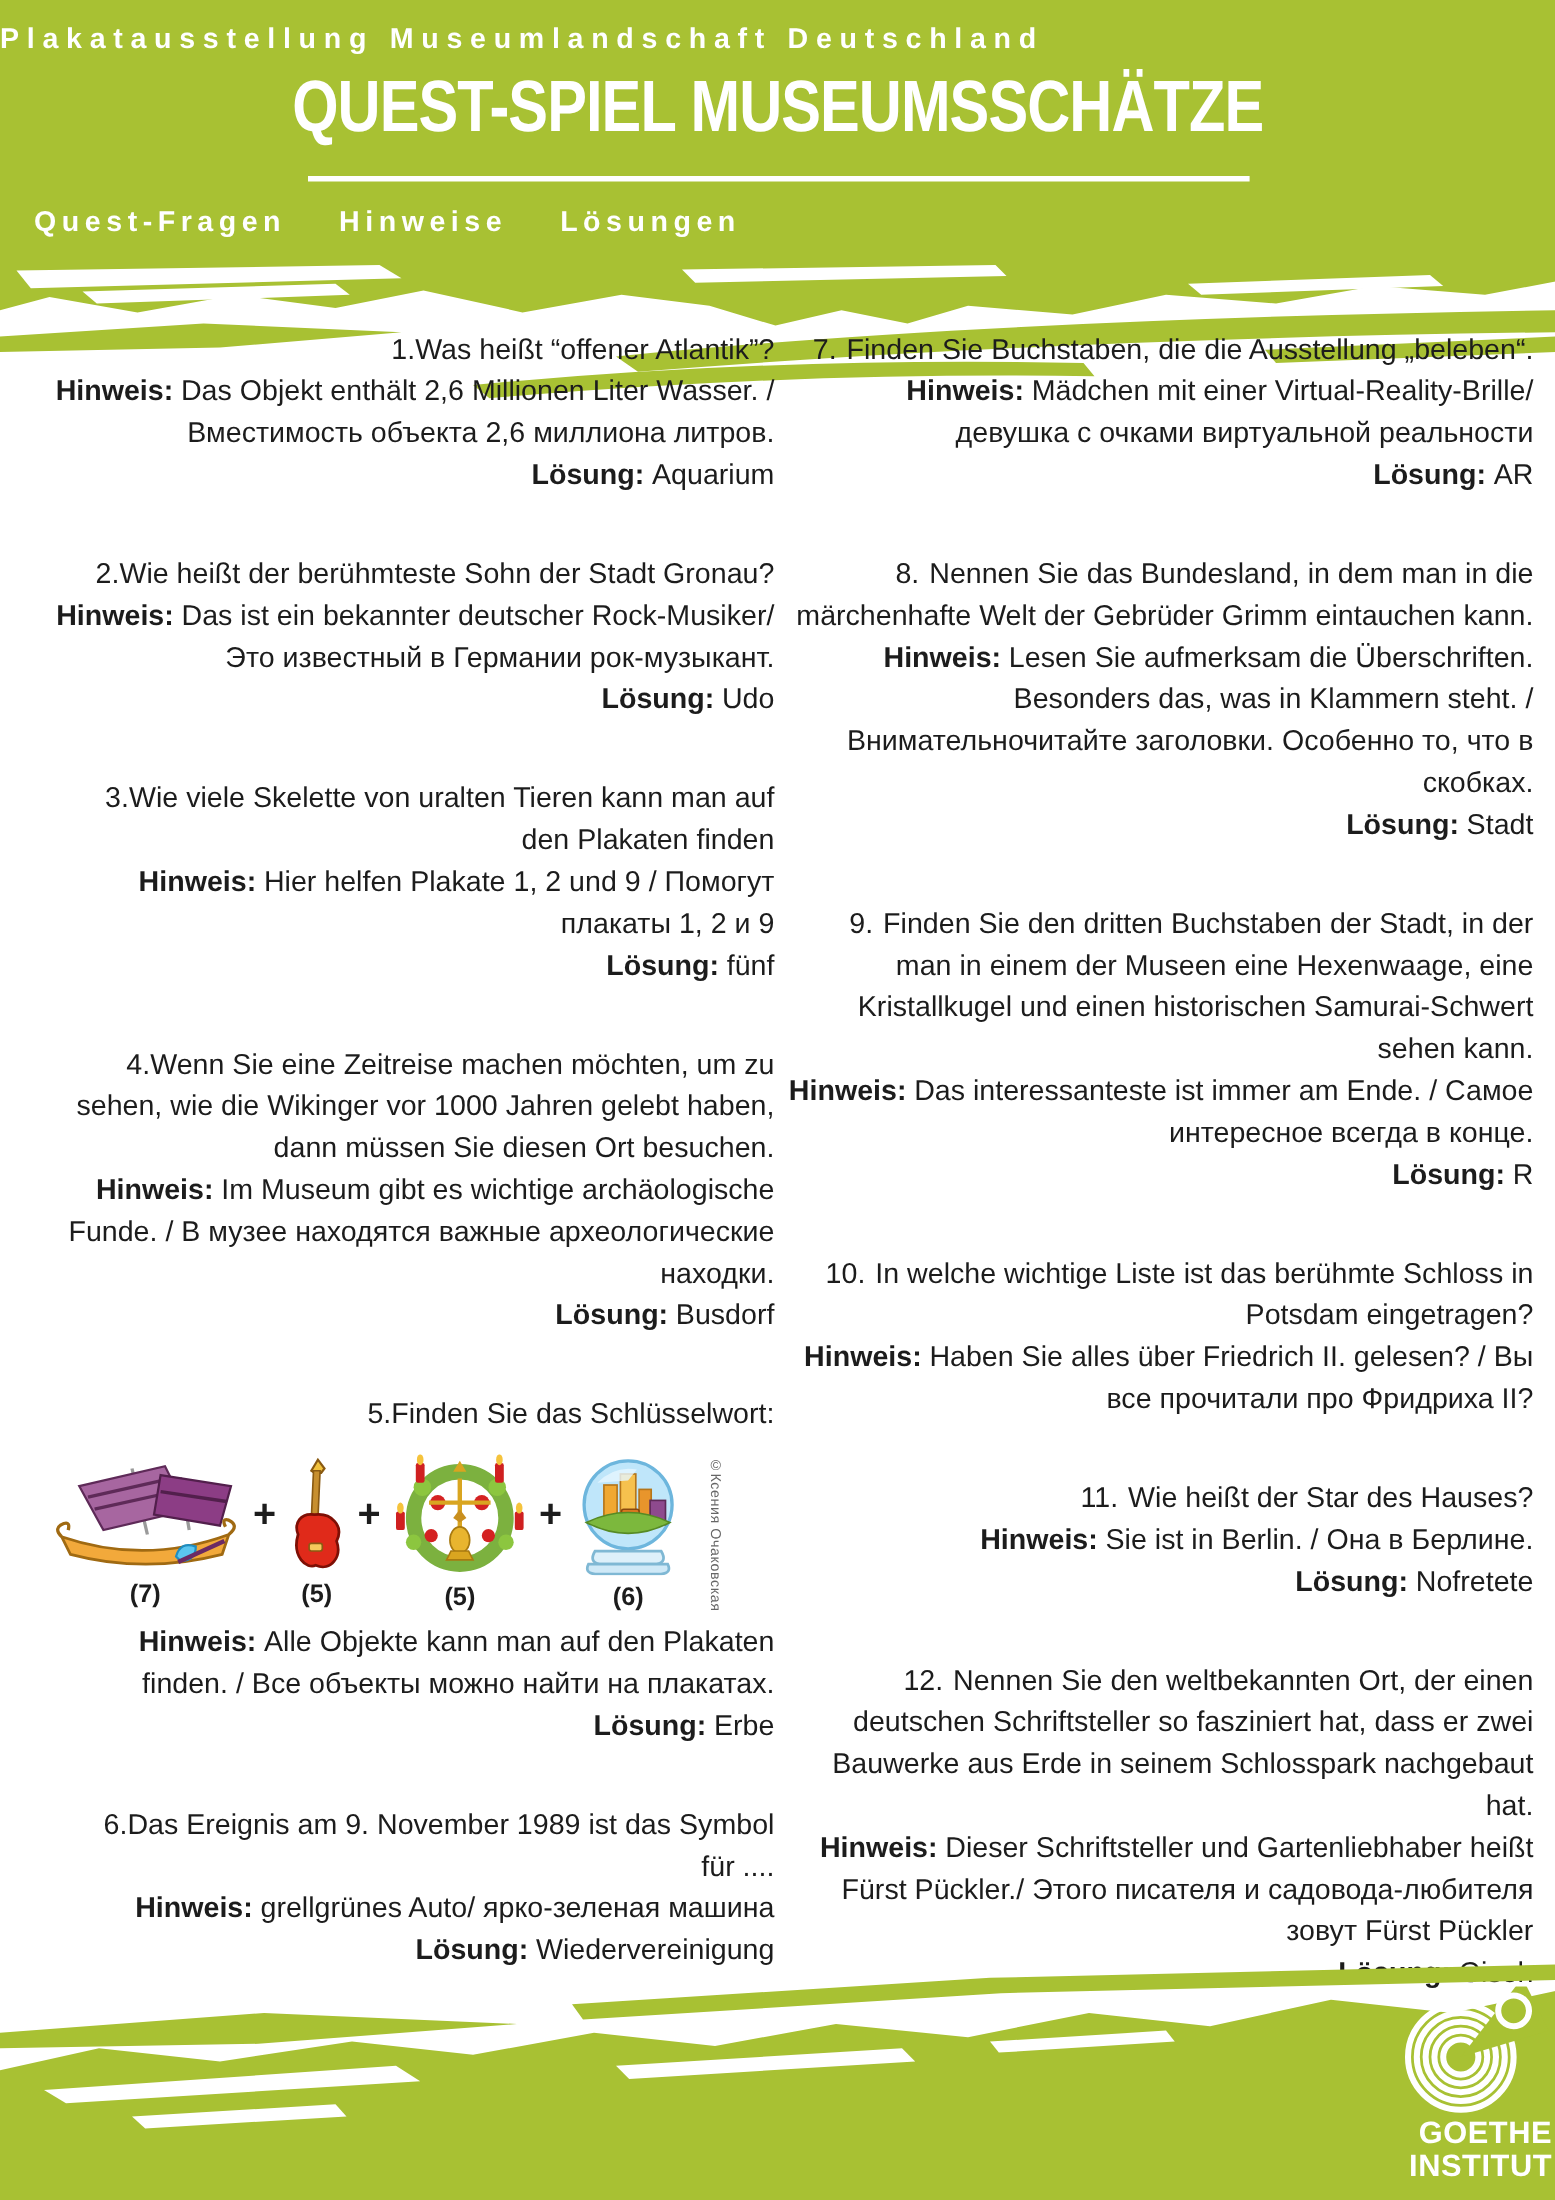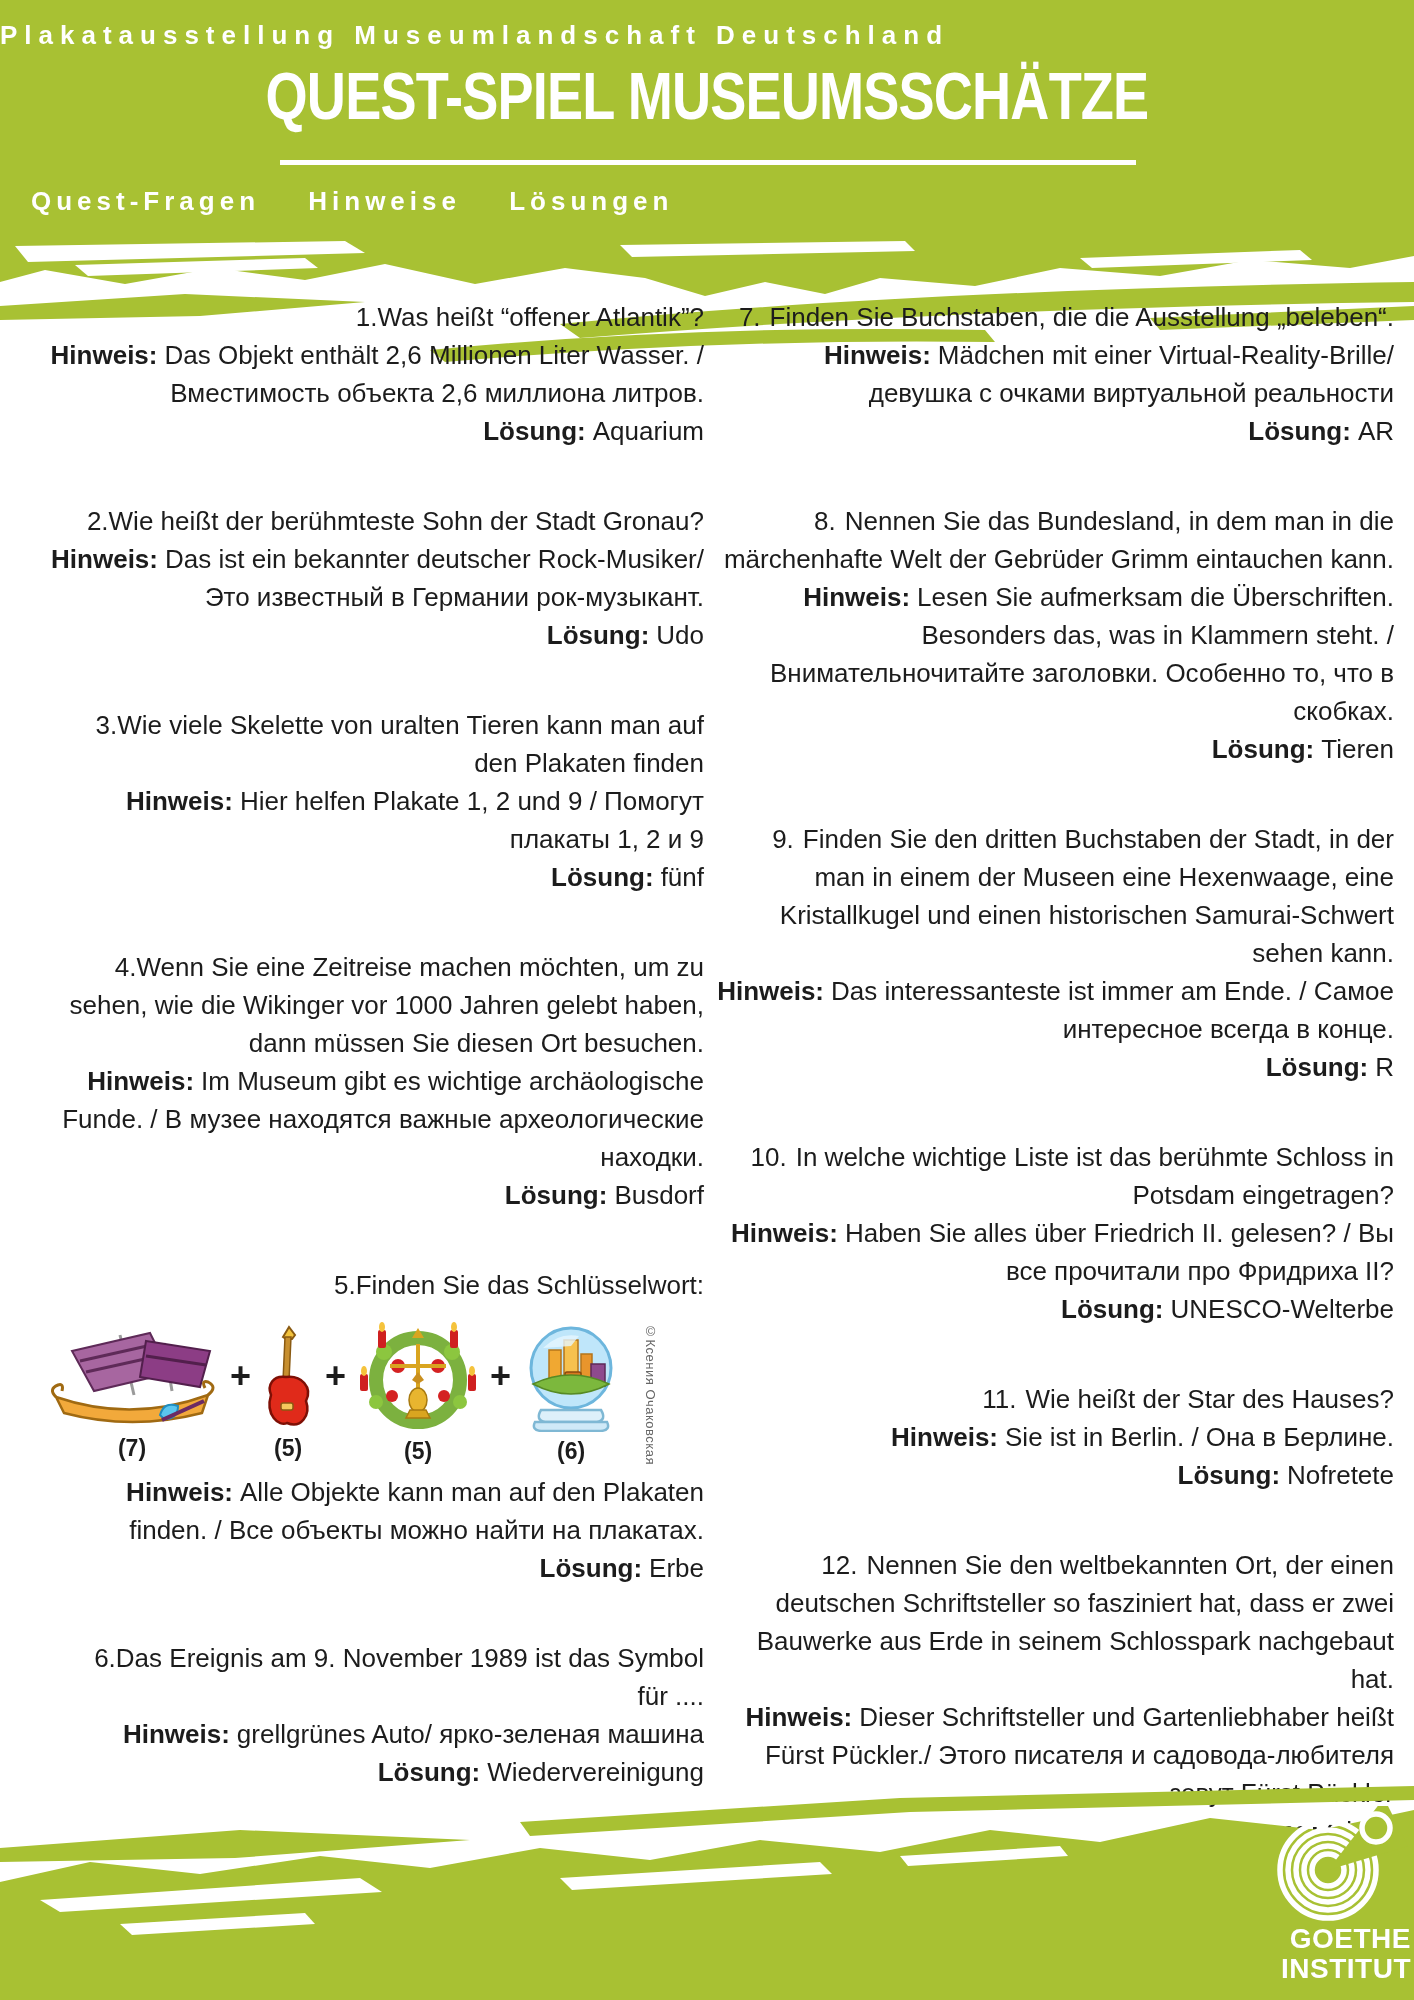--- a/index.html
+++ b/index.html
@@ -198,33 +198,32 @@
 
     <div class="q">
       <p><span class="num-tight">7.</span><span>Finden Sie Buchstaben, die die Ausstellung „beleben“.</span></p>
       <p><b class="lab">Hinweis:</b><span>Mädchen mit einer Virtual-Reality-Brille/ девушка с очками виртуальной реальности</span></p>
       <p><b class="lab">Lösung:</b><span>AR</span></p>
     </div>
 
     <div class="q">
       <p><span class="num-tight">8.</span><span>Nennen Sie das Bundesland, in dem man in die märchenhafte Welt der Gebrüder Grimm eintauchen kann.</span></p>
       <p><b class="lab">Hinweis:</b><span>Lesen Sie aufmerksam die Überschriften. Besonders das, was in Klammern steht. / Внимательночитайте заголовки. Особенно то, что в скобках.</span></p>
-      <p><b class="lab">Lösung:</b><span>Tieren</span></p>
+      <p><b class="lab">Lösung:</b><span>Stadt</span></p>
     </div>
 
     <div class="q">
       <p><span class="num-tight">9.</span><span>Finden Sie den dritten Buchstaben der Stadt, in der man in einem der Museen eine Hexenwaage, eine Kristallkugel und einen historischen Samurai-Schwert sehen kann.</span></p>
       <p><b class="lab">Hinweis:</b><span>Das interessanteste ist immer am Ende. / Самое интересное всегда в конце.</span></p>
       <p><b class="lab">Lösung:</b><span>R</span></p>
     </div>
 
     <div class="q">
       <p><span class="num-tight">10.</span><span>In welche wichtige Liste ist das berühmte Schloss in Potsdam eingetragen?</span></p>
       <p><b class="lab">Hinweis:</b><span>Haben Sie alles über Friedrich II. gelesen? / Вы все прочитали про Фридриха II?</span></p>
-      <p><b class="lab">Lösung:</b><span>UNESCO-Welterbe</span></p>
     </div>
 
     <div class="q">
       <p><span class="num-tight">11.</span><span>Wie heißt der Star des Hauses?</span></p>
       <p><b class="lab">Hinweis:</b><span>Sie ist in Berlin. / Она в Берлине.</span></p>
       <p><b class="lab">Lösung:</b><span>Nofretete</span></p>
     </div>
 
     <div class="q">
       <p><span class="num-tight">12.</span><span>Nennen Sie den weltbekannten Ort, der einen deutschen Schriftsteller so fasziniert hat, dass er zwei Bauwerke aus Erde in seinem Schlosspark nachgebaut hat.</span></p>

